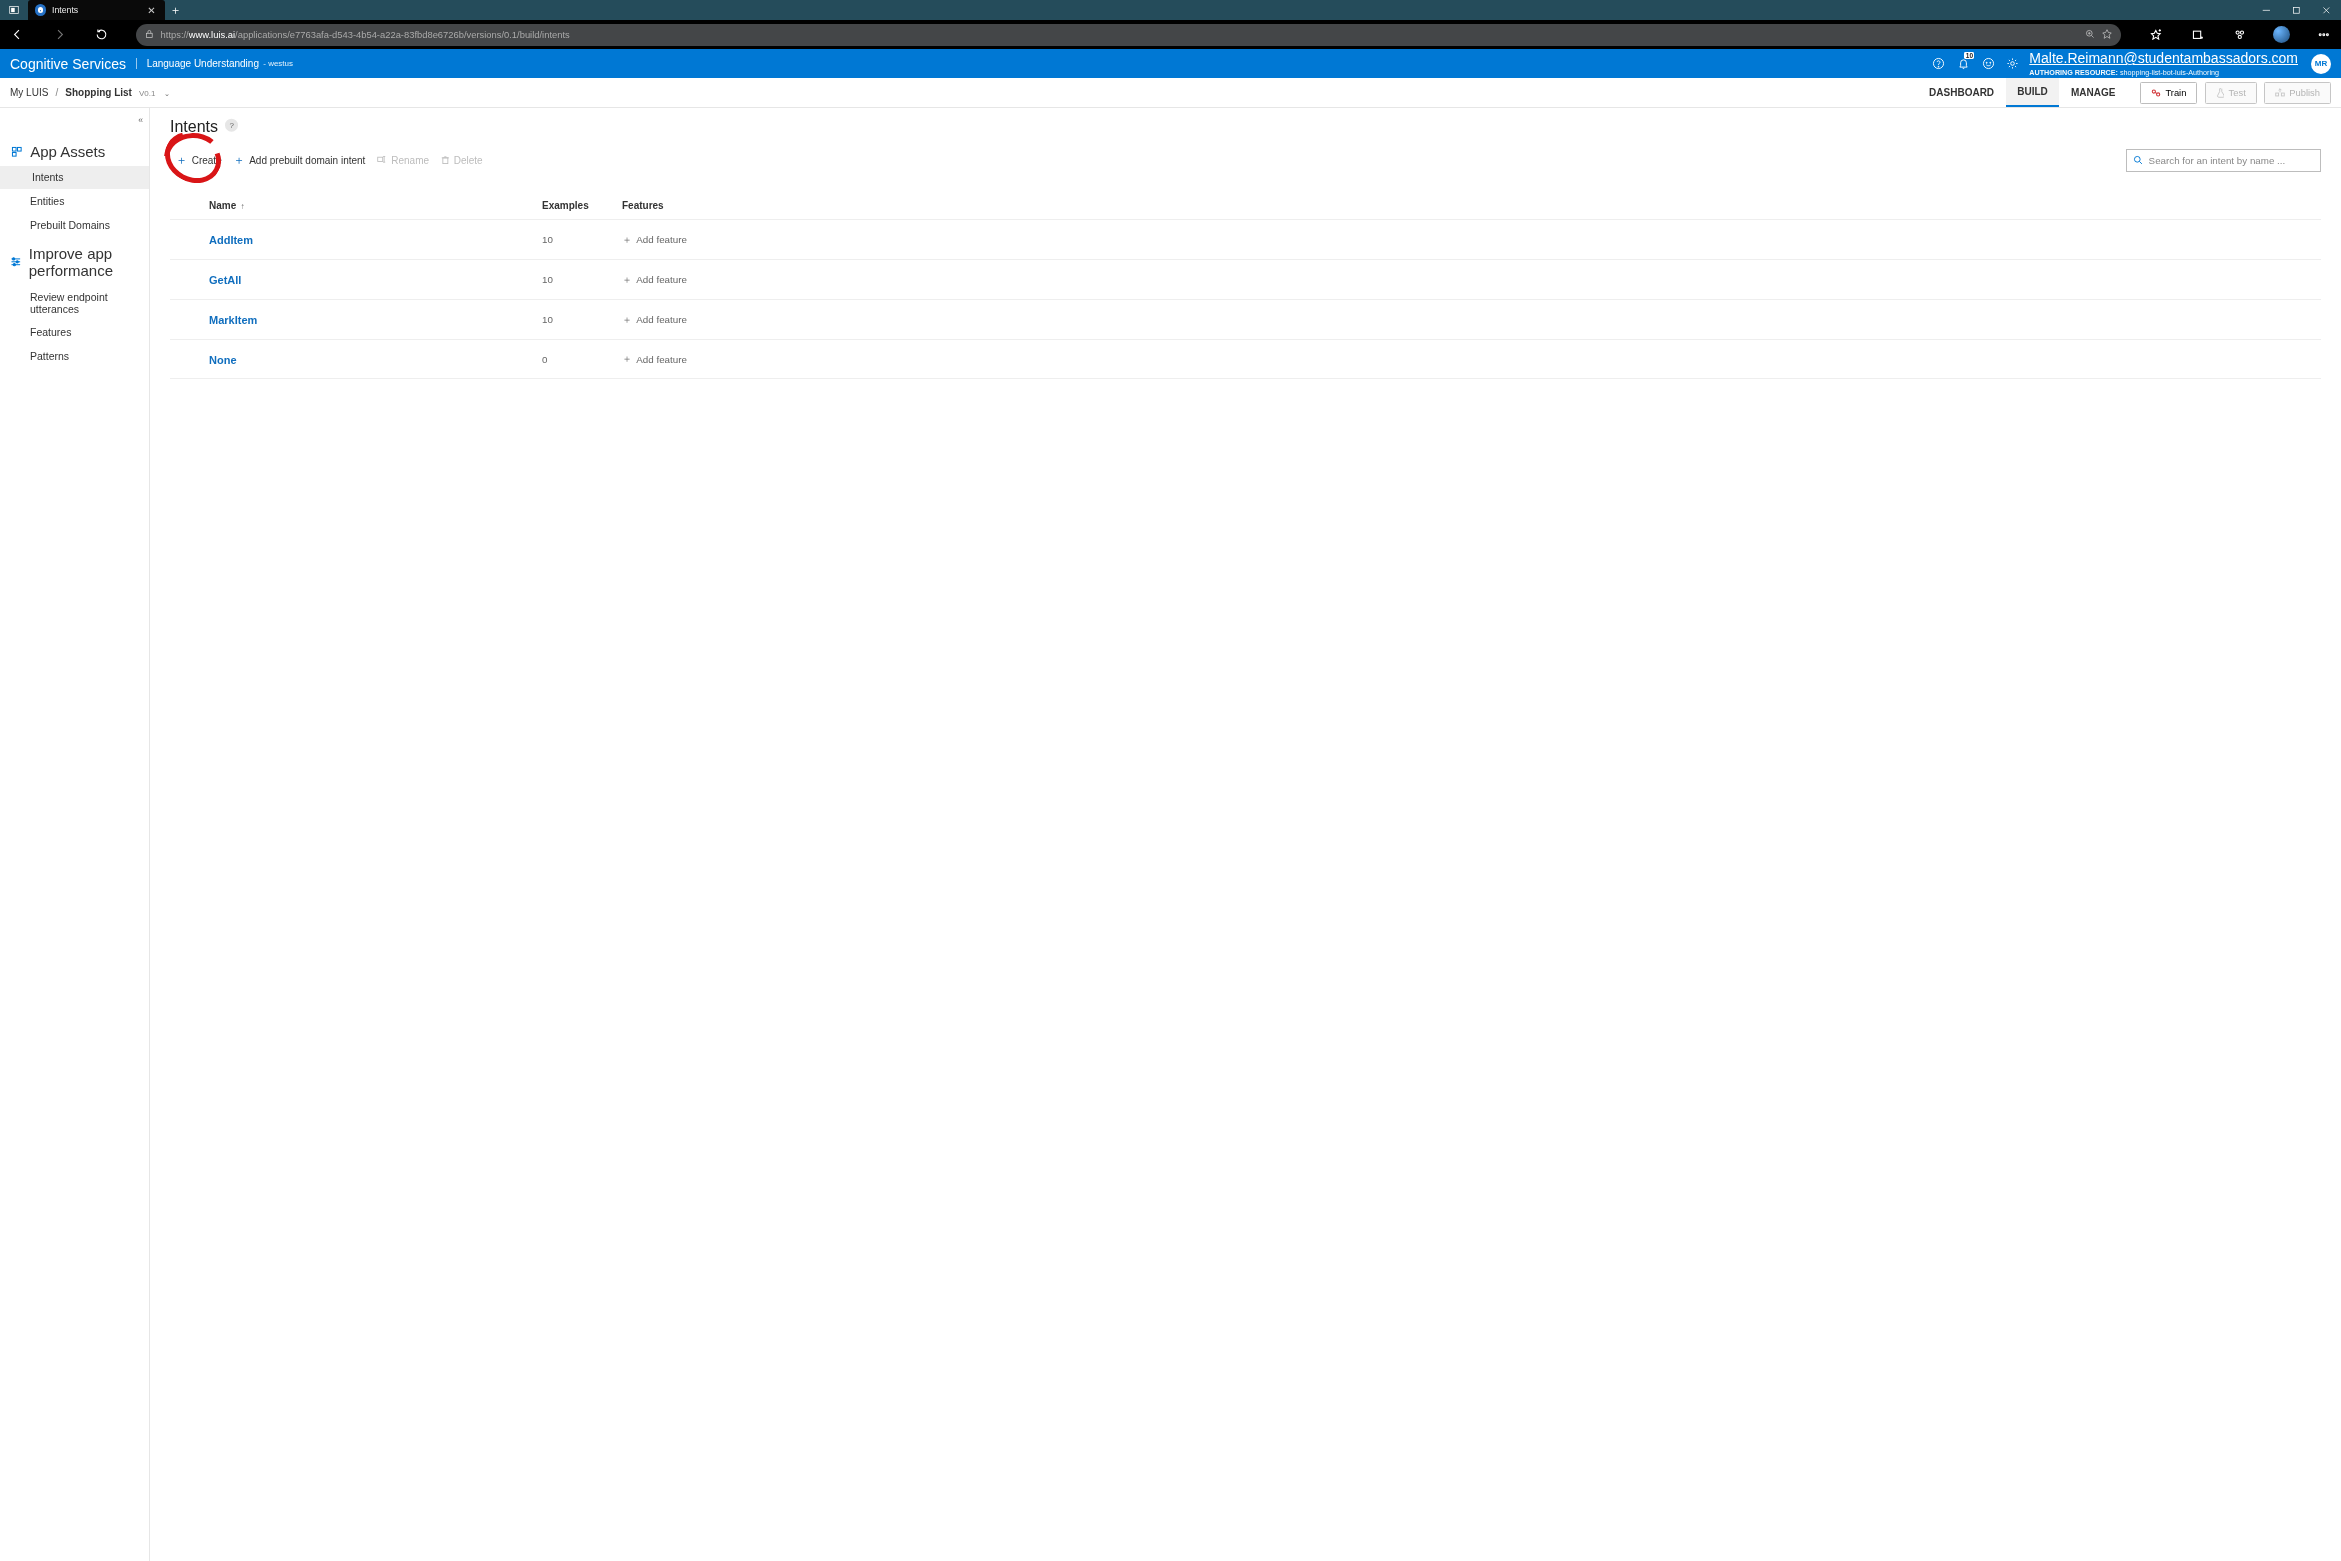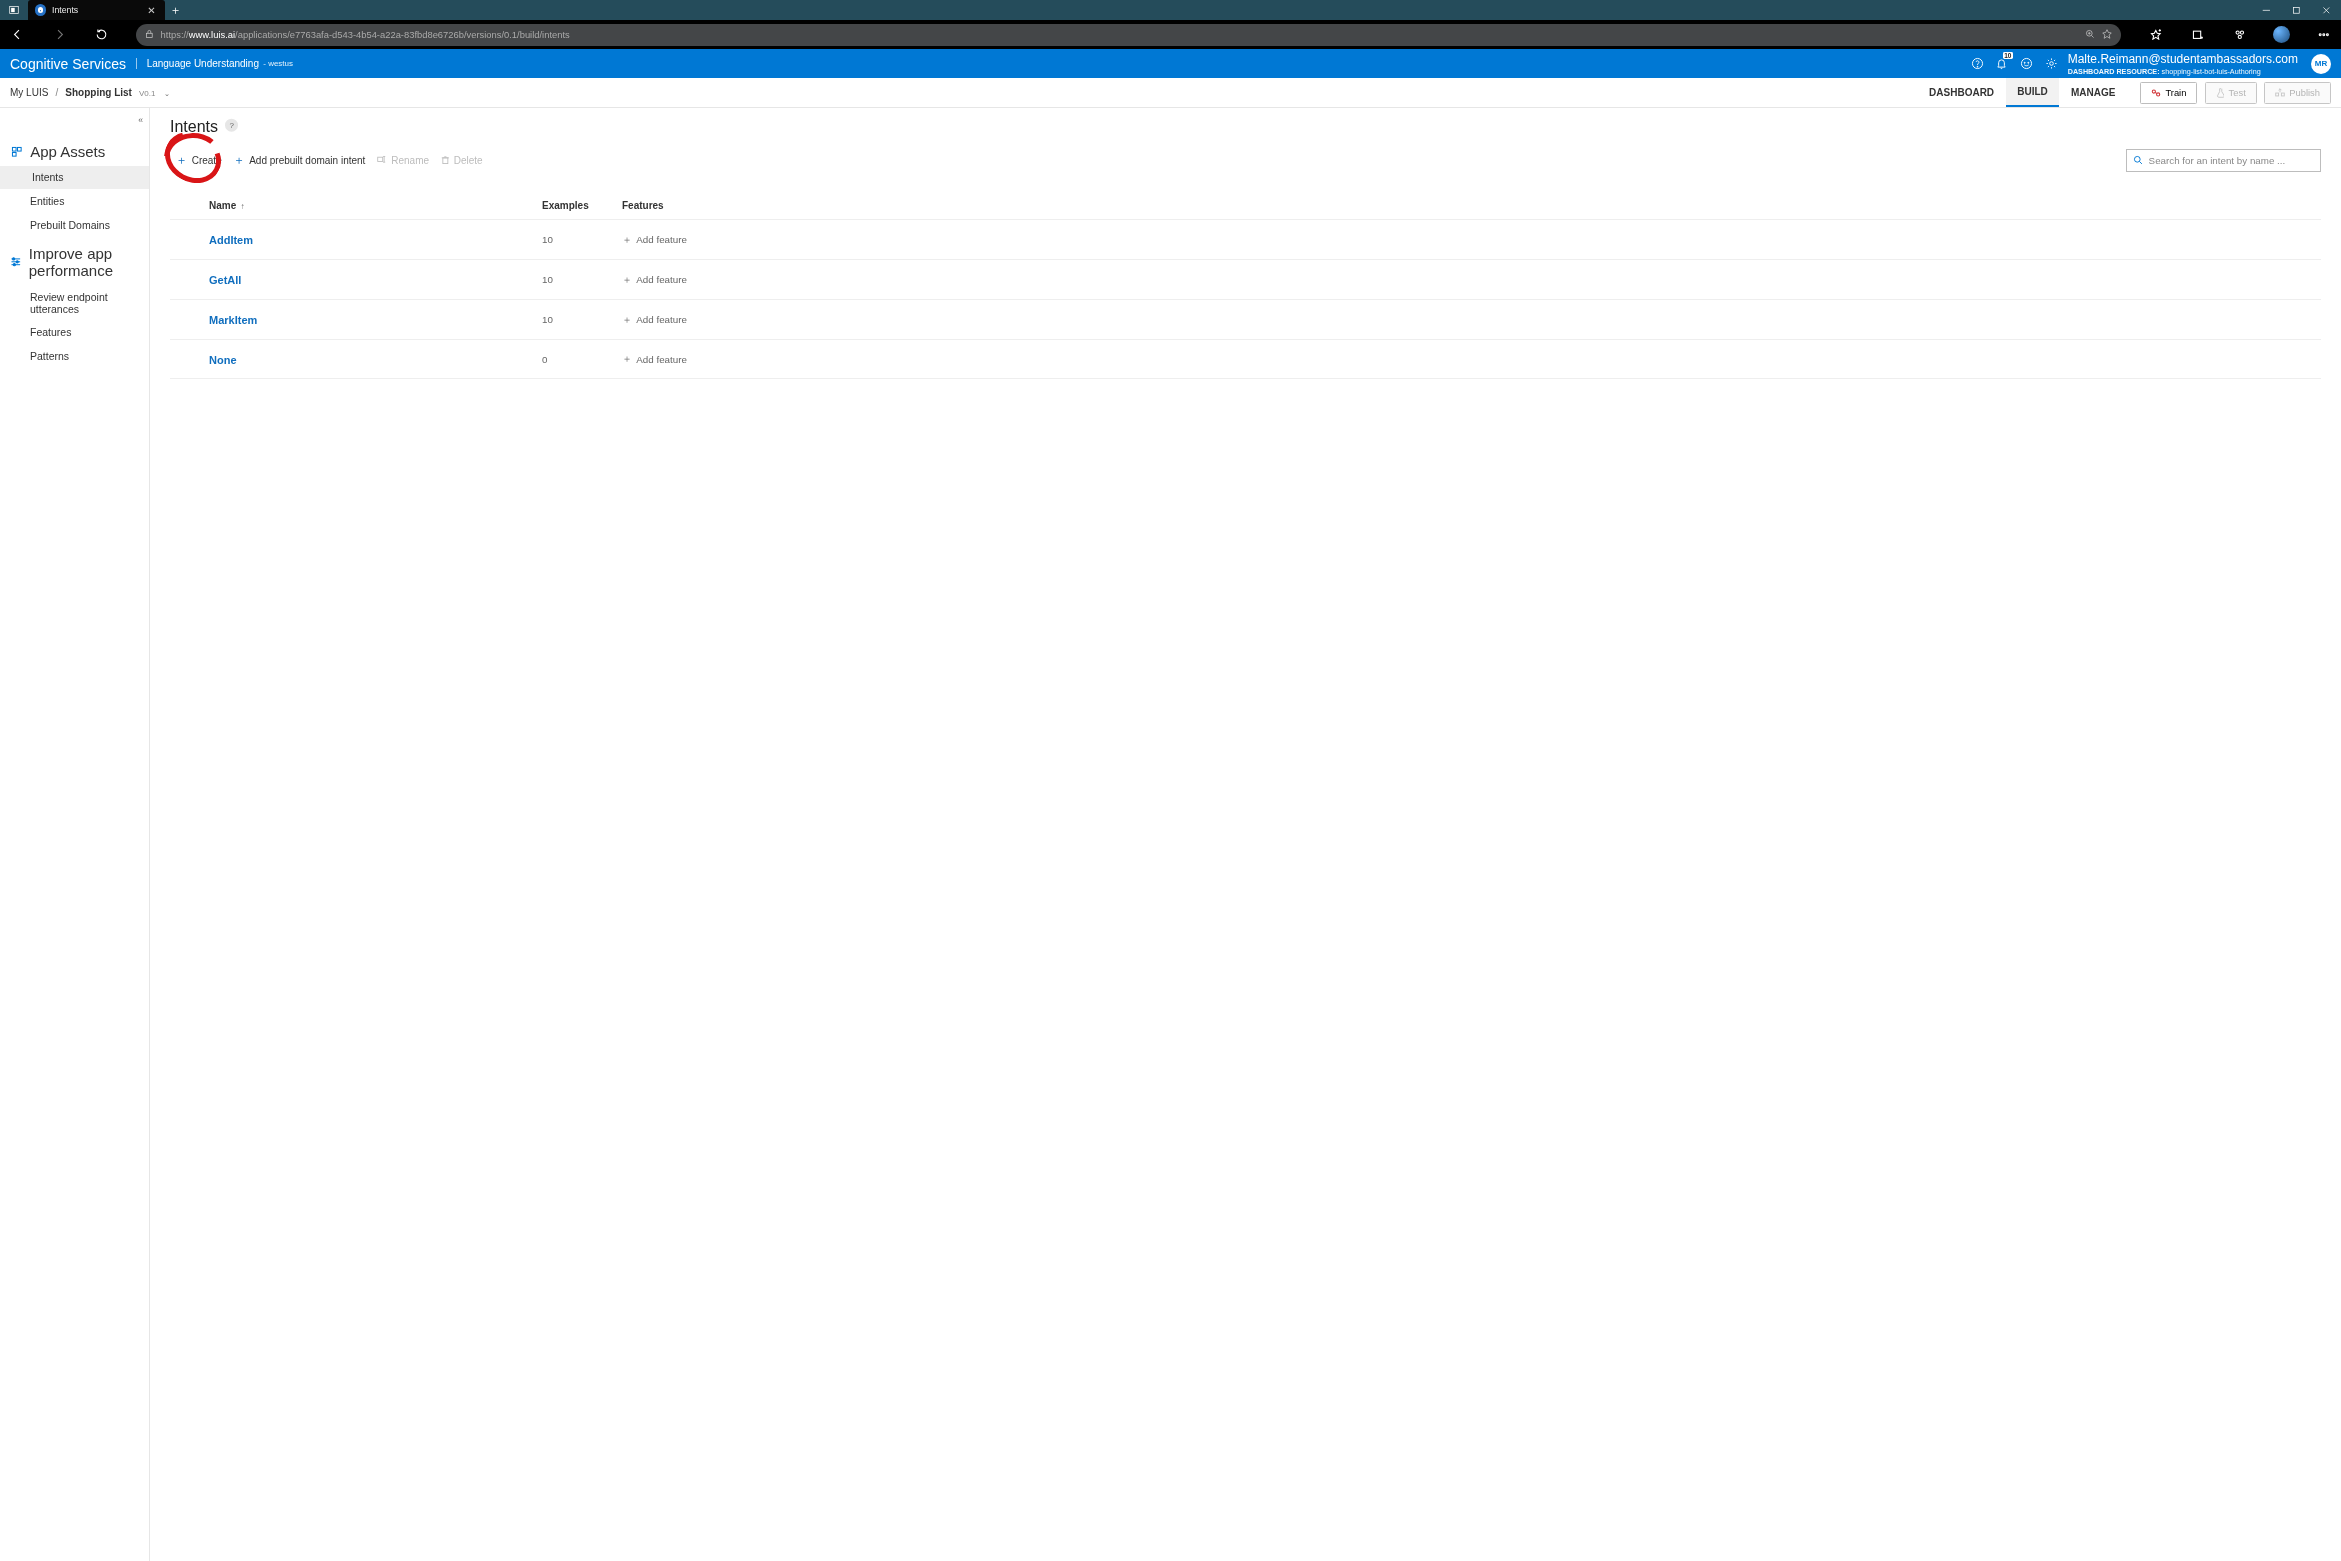--- a/index.html
+++ b/index.html
@@ -32,21 +32,21 @@
 .blue-header { background:#0078d4; height:29px; display:flex; align-items:center; color:#fff; padding:0 10px; font-size:10px;}
 .bh-title{font-size:14px;}
 .bh-sep{width:0.7px; height:11.6px; background:rgba(255,255,255,.6); margin:0 10px;}
 .bh-sub{}
 .bh-loc{font-size:8px; opacity:.9; margin-left:4.3px;}
 .bh-spacer{flex:1;}
 .bh-icon{width:24.6px; height:24.6px; display:flex; align-items:center; justify-content:center; position:relative;}
 .bh-icon svg{ stroke:#fff; fill:none; stroke-width:1.3;}
 .badge{ position:absolute; top:0.7px; right:1.4px; background:#fff; color:#222; font-size:6.5px; border-radius:1.4px; padding:0 1.4px; font-weight:bold;}
 .bh-user{ font-size:8.7px; line-height:1.25; text-align:left; margin-left:4.3px;}
-.bh-user .em{font-size:12px;}
+.bh-user .em{font-size:14px;text-decoration:underline;}
 .bh-user .ar{font-size:7.2px; opacity:.95;}
 .bh-user .ar b{font-weight:600;}
 .bh-avatar{ width:20px; height:20px; background:#fff; color:#0078d4; border-radius:50%; display:flex; align-items:center; justify-content:center; font-size:8px; font-weight:600; margin-left:13px;}
 .sub-bar{ height:30px; border-bottom:0.7px solid #e6e6e6; display:flex; align-items:center; padding:0 10px;}
 .bc{font-size:10px; color:#333;}
 .bc .sl{color:#888; margin:0 4.3px;}
 .bc .bold{font-weight:600;}
 .bc .ver{color:#888; font-size:8px; margin-left:4.3px;}
 .bc .chev{margin-left:5.8px; color:#666; font-size:7.2px;}
 .sb-spacer{flex:1;}
@@ -235,21 +235,21 @@
       </svg>
     </span>
   <span class="bh-icon">
       <svg width="13" height="13" viewBox="0 0 18 18">
         <circle cx="9" cy="9" r="2.5"></circle>
         <path d="M9 2v2M9 14v2M2 9h2M14 9h2M4 4l1.5 1.5M12.5 12.5L14 14M14 4l-1.5 1.5M5.5 12.5L4 14"></path>
       </svg>
     </span>
   <div class="bh-user">
     <div class="em">Malte.Reimann@studentambassadors.com</div>
-    <div class="ar"><b>DASHBOARD RESOURCE:</b>&nbsp;<span>shopping-list-bot-luis-Authoring</span></div>
+    <div class="ar"><b>AUTHORING RESOURCE:</b>&nbsp;<span>shopping-list-bot-luis-Authoring</span></div>
   </div>
   <div class="bh-avatar">MR</div>
 </div>
 
 <div class="sub-bar">
   <div class="bc">
     <span>My LUIS</span>
     <span class="sl">/</span>
     <span class="bold">Shopping List</span>
     <span class="ver">V0.1</span>

